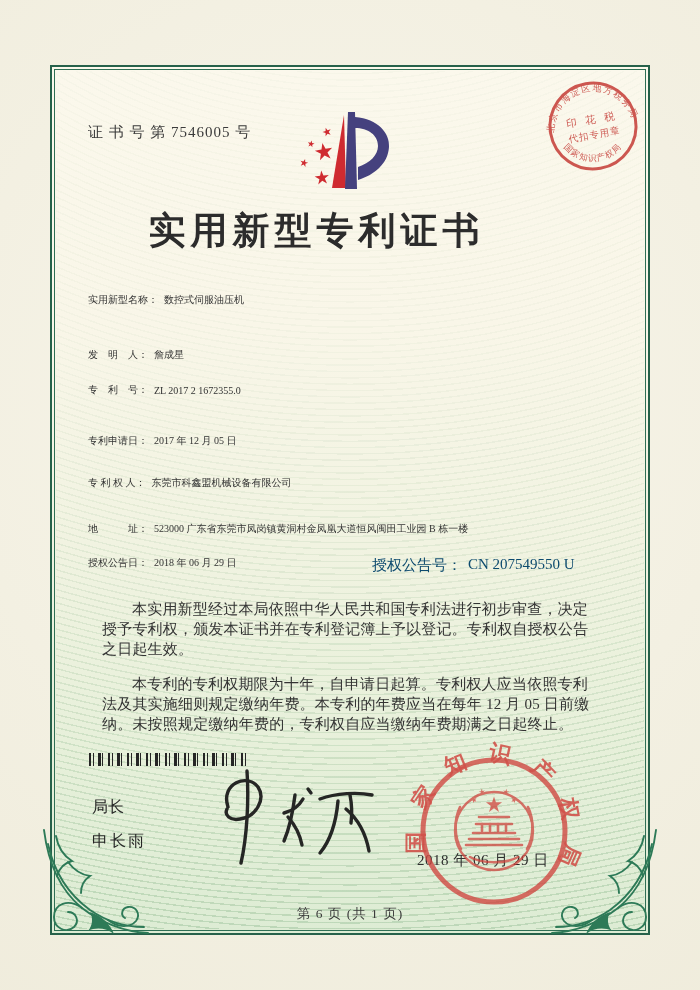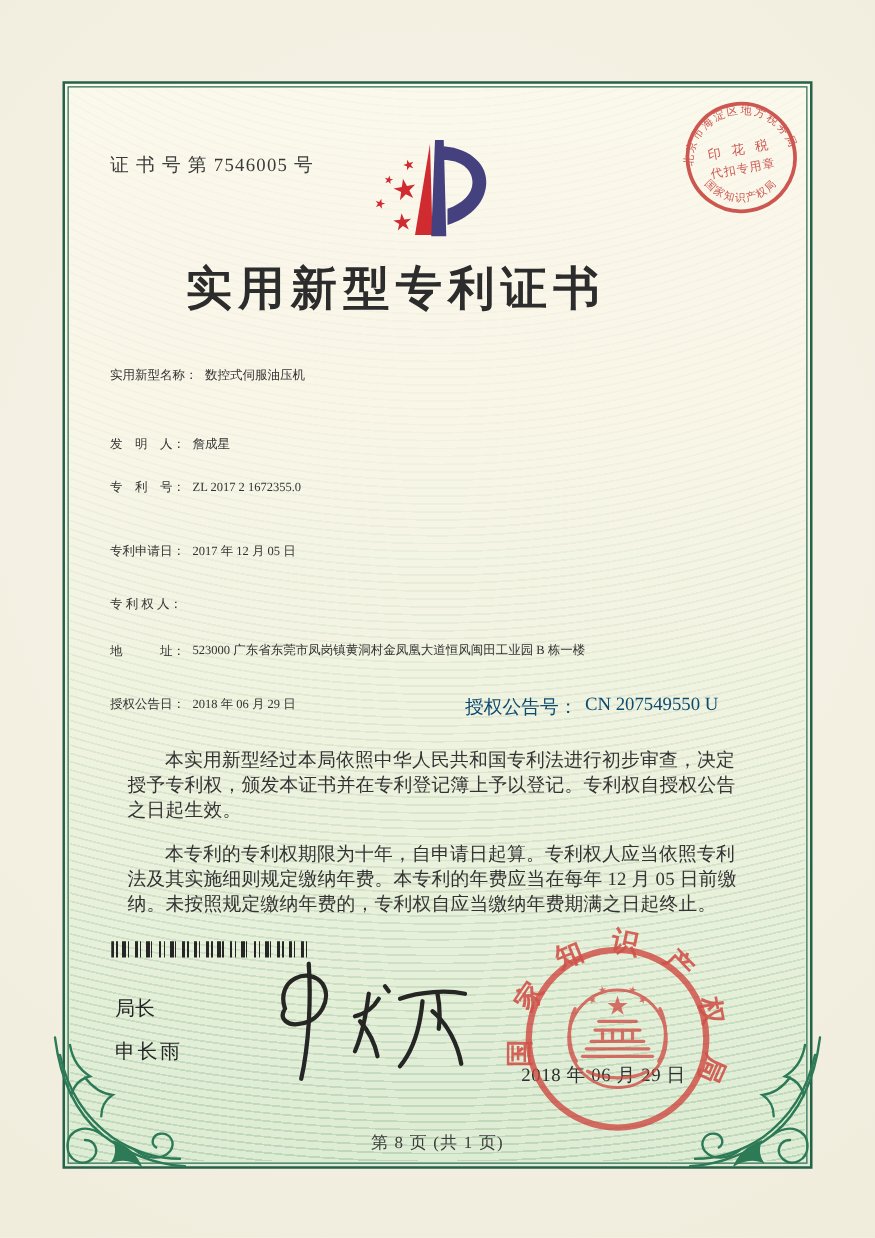--- a/index.html
+++ b/index.html
@@ -26,21 +26,21 @@
     -webkit-mask-image:linear-gradient(180deg,rgba(0,0,0,.10) 0%,rgba(0,0,0,.16) 35%,rgba(0,0,0,.5) 68%,rgba(0,0,0,.95) 100%);
     mask-image:linear-gradient(180deg,rgba(0,0,0,.10) 0%,rgba(0,0,0,.16) 35%,rgba(0,0,0,.5) 68%,rgba(0,0,0,.95) 100%);
   }
   .abs{position:absolute;}
   .cert-no{left:88px;top:100px;font-size:15px;letter-spacing:1px;color:#3a3a3a;margin-top:23px;}
   .title{left:0;top:206px;width:633px;text-align:center;font-size:37px;font-weight:600;
          letter-spacing:5px;color:#2c2c2c;}
   .row{left:88px;display:flex;align-items:center;font-size:10px;color:#333;}
   .row .lbl{flex:none;white-space:pre;}
   .row .val{margin-left:6px;white-space:pre-wrap;}
-  .row .val.addr{display:block;width:412px;line-height:20px;}
+  .row .val.addr{display:block;width:412px;line-height:36px;}
   .grant-right{left:372px;display:flex;font-size:15px;color:#0c4a6e;}
   .paras{left:86px;top:584px;width:530px;}
   .paras p{margin:16px;font-size:15px;line-height:19.8px;text-indent:2em;color:#333;letter-spacing:.2px;}
   .barcode{left:89px;top:753px;width:158px;height:13px;
     background:repeating-linear-gradient(90deg,
       #262626 0 2px, transparent 2px 4px,
       #262626 4px 5px, transparent 5px 9px,
       #262626 9px 12px, transparent 12px 13px,
       #262626 13px 14px, transparent 14px 19px);
   }
@@ -105,20 +105,21 @@
 <div class="abs row" style="top:383px">
   <span class="lbl">专　利　号：</span>
   <span class="val">ZL 2017 2 1672355.0</span>
 </div>
 <div class="abs row" style="top:434px">
   <span class="lbl">专利申请日：</span>
   <span class="val">2017 年 12 月 05 日</span>
 </div>
 <div class="abs row" style="top:476px">
   <span class="lbl">专 利 权 人：</span>
+  <span class="val">东莞市科鑫盟机械设备有限公司</span>
 </div>
 <div class="abs row" style="top:511px">
   <span class="lbl">地　　　址：</span>
   <span class="val addr">523000 广东省东莞市凤岗镇黄洞村金凤凰大道恒风闽田工业园 B 栋一楼</span>
 </div>
 <div class="abs row" style="top:556px">
   <span class="lbl">授权公告日：</span>
   <span class="val">2018 年 06 月 29 日</span>
 </div>
 <div class="abs grant-right" style="top:556px">
@@ -198,13 +199,13 @@
     <path d="M108,2 C104,34 92,62 70,80 C52,94 28,104 4,105"></path>
     <path d="M104,16 C98,44 84,66 62,82 C46,93 26,99 8,99"></path>
     <path d="M70,80 c14,-10 28,-4 28,9 c0,11 -12,17 -20,10 c-6,-6 -2,-15 6,-15"></path>
     <path d="M44,92 c-10,8 -22,8 -28,1 c-5,-7 0,-15 8,-14 c6,1 8,8 3,11"></path>
     <path d="M96,8 c-2,12 -8,20 -16,25 c8,2 13,8 15,15"></path>
     <path d="M84,34 c-6,8 -14,13 -22,14 c6,4 9,10 9,17"></path>
     <path fill="#2d7a57" stroke="none" d="M62,84 c-12,4 -20,12 -24,22 c8,-6 18,-7 26,-3 c-5,-6 -5,-13 -2,-19 z"></path>
   </g>
 </svg>
 
-<div class="abs page-footer">第 8 页 (共 1 页)</div>
+<div class="abs page-footer">第 6 页 (共 1 页)</div>
 
 </body></html>

